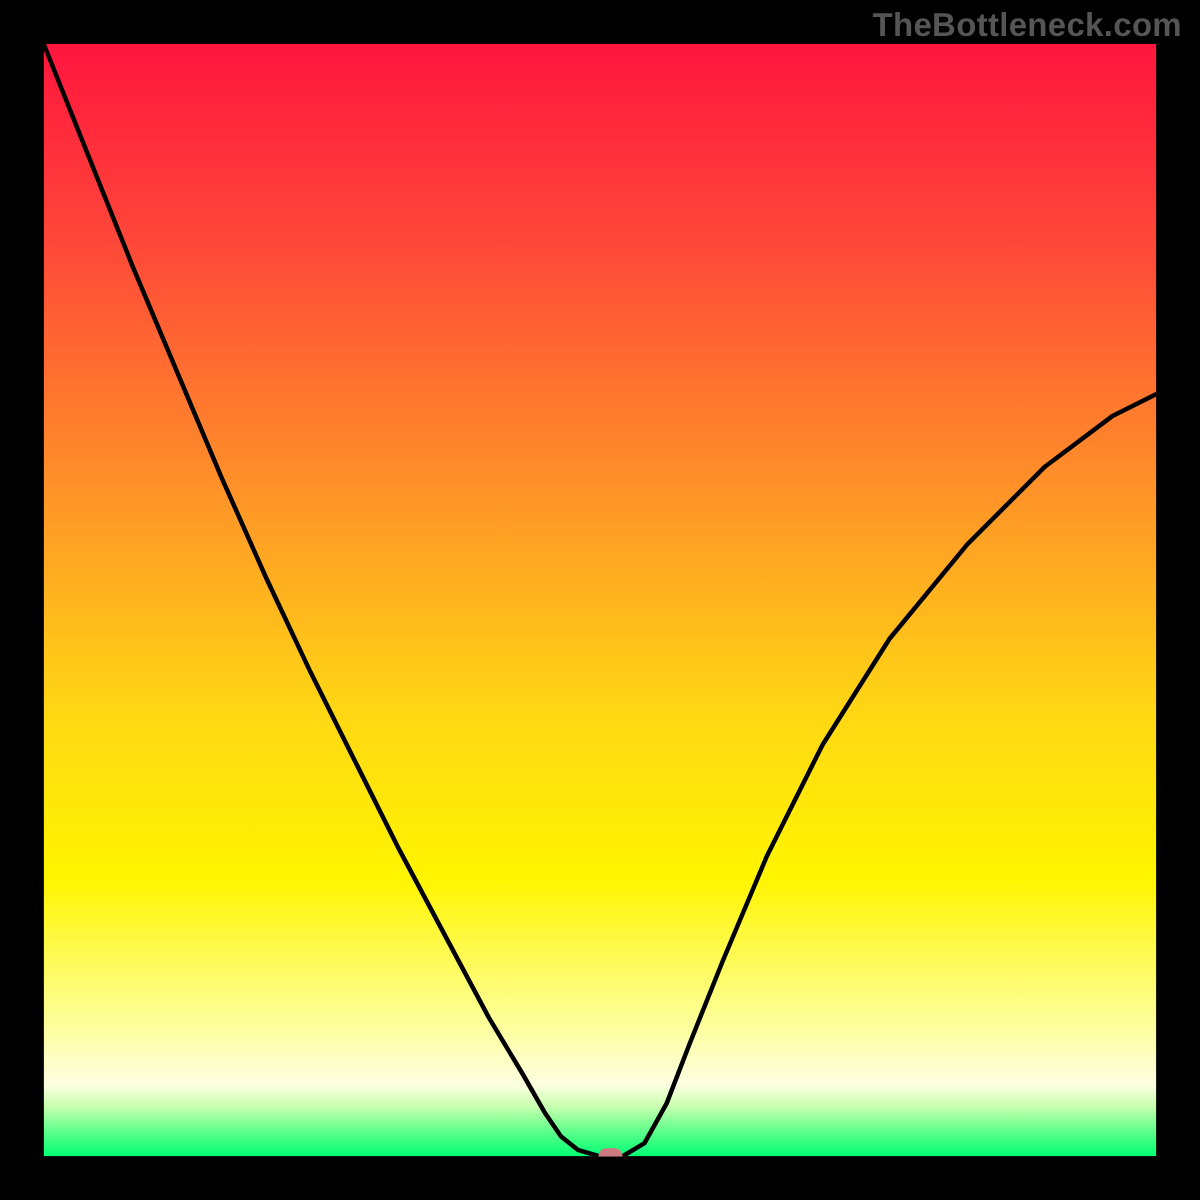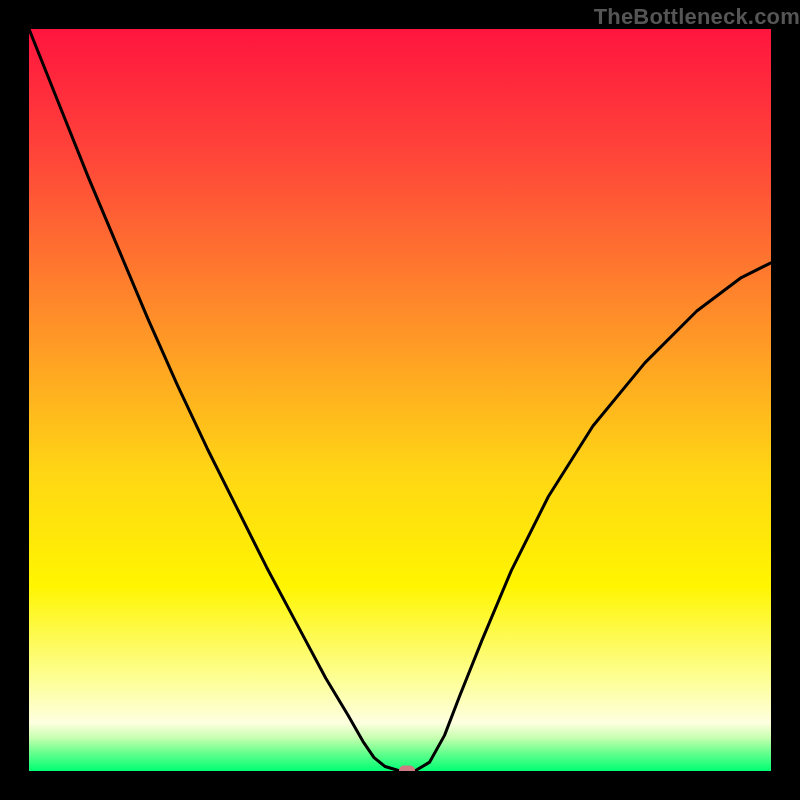--- a/index.html
+++ b/index.html
@@ -13,21 +13,21 @@
   }
   .frame {
     position: relative;
     width: 800px;
     height: 800px;
     background: #000;
   }
   .watermark {
     position: absolute;
     top: 4px;
-    right: 0;
+    right: 12px;
     color: #555;
     font-size: 22px;
     font-weight: 600;
     letter-spacing: 0.2px;
     z-index: 3;
     user-select: none;
   }
   .plot-area {
     position: absolute;
     left: 29px;

